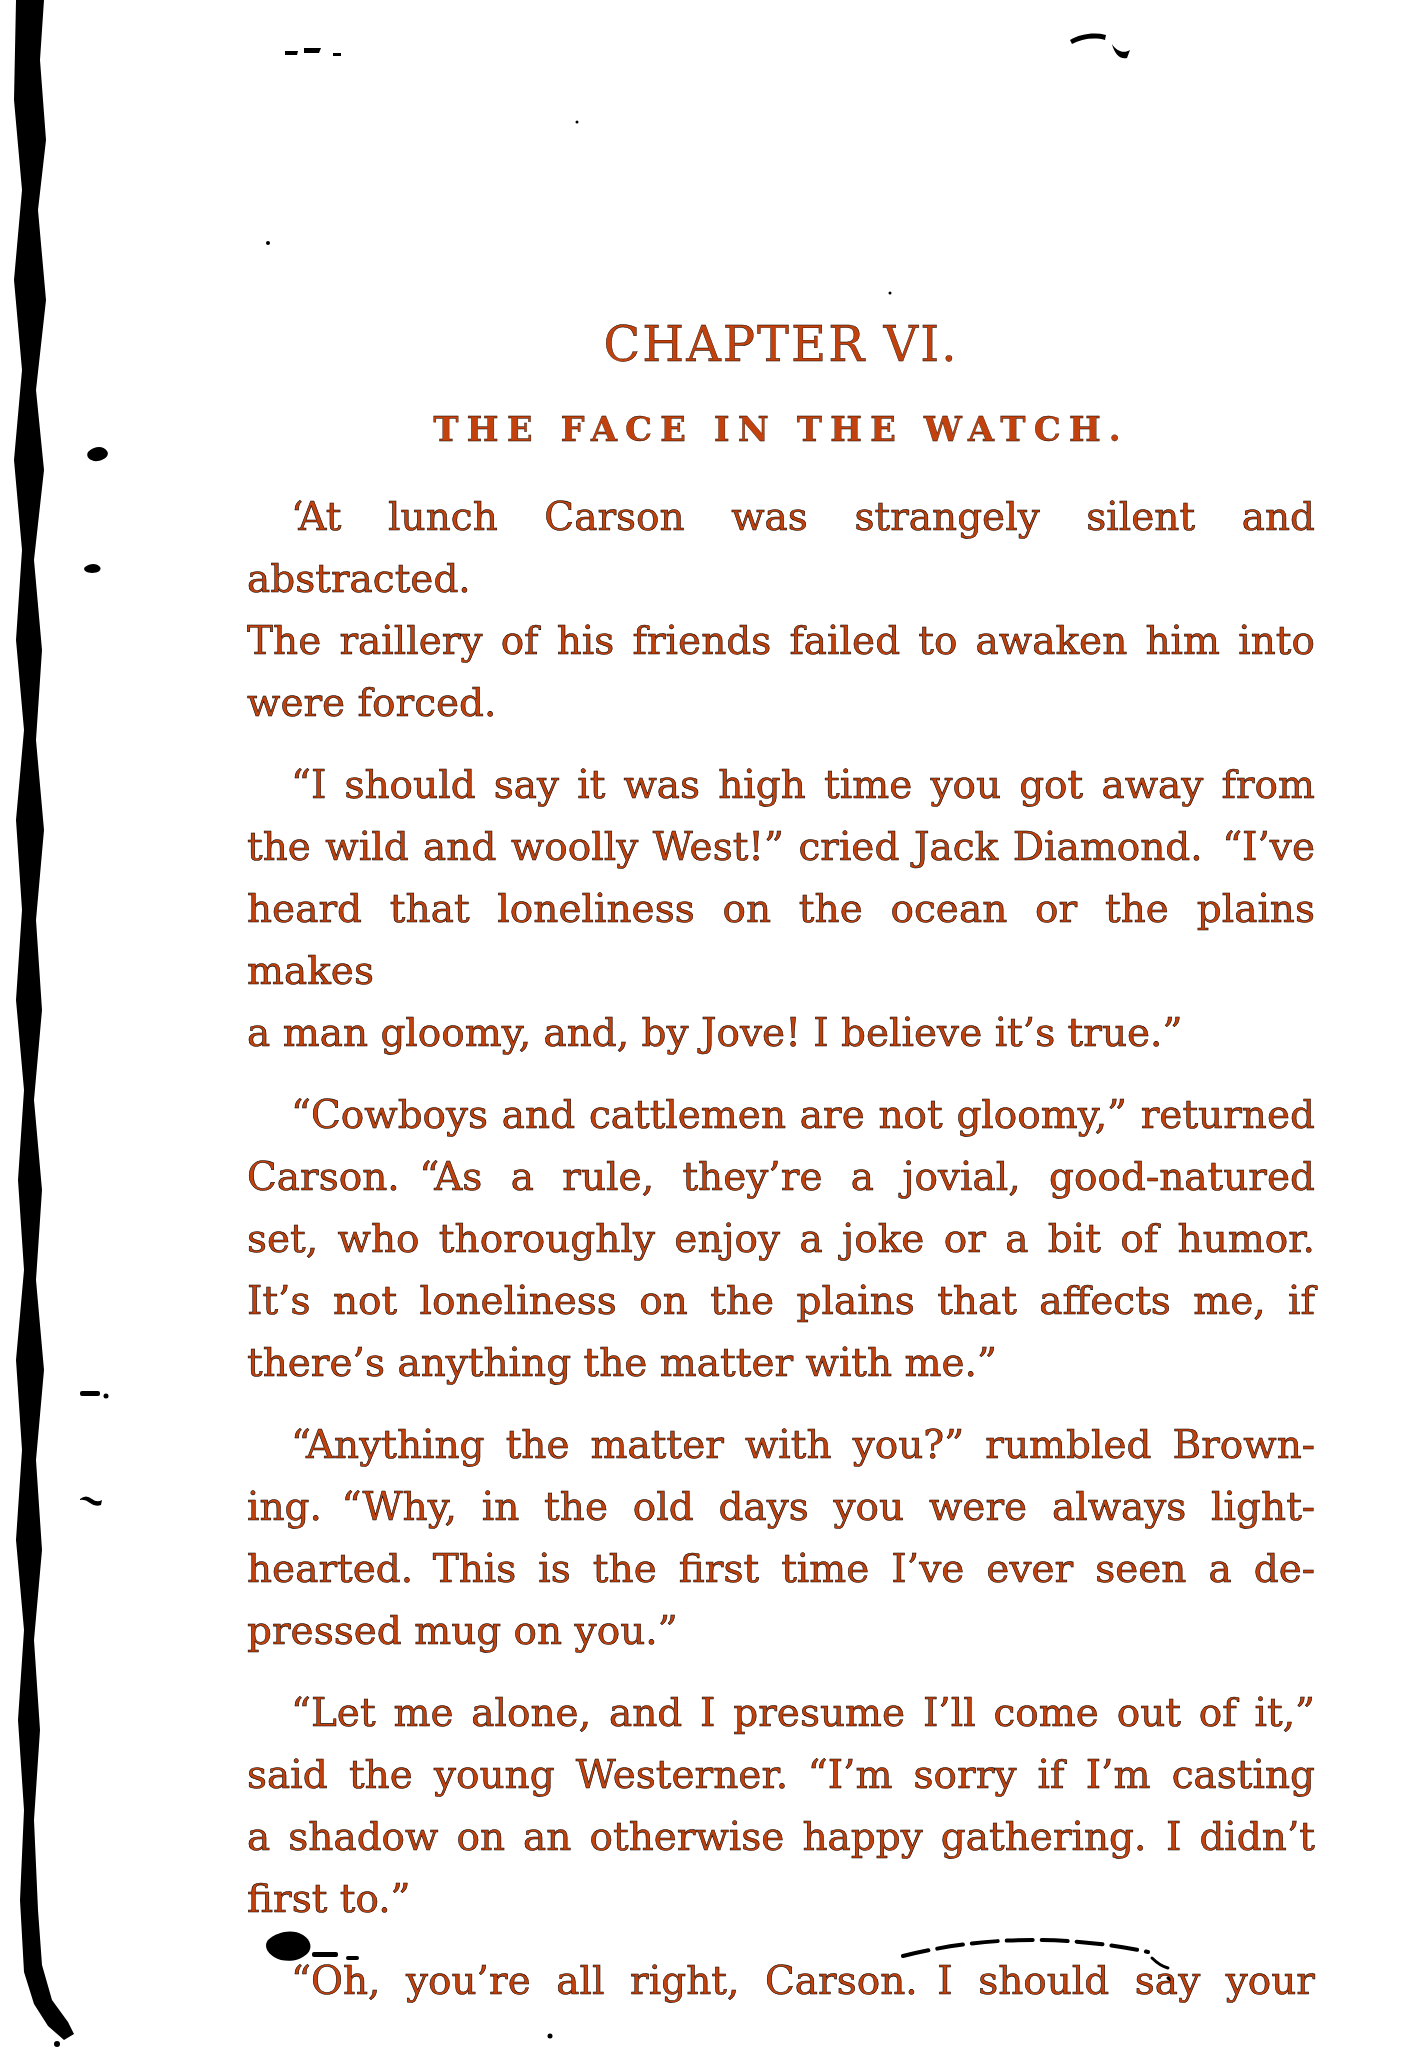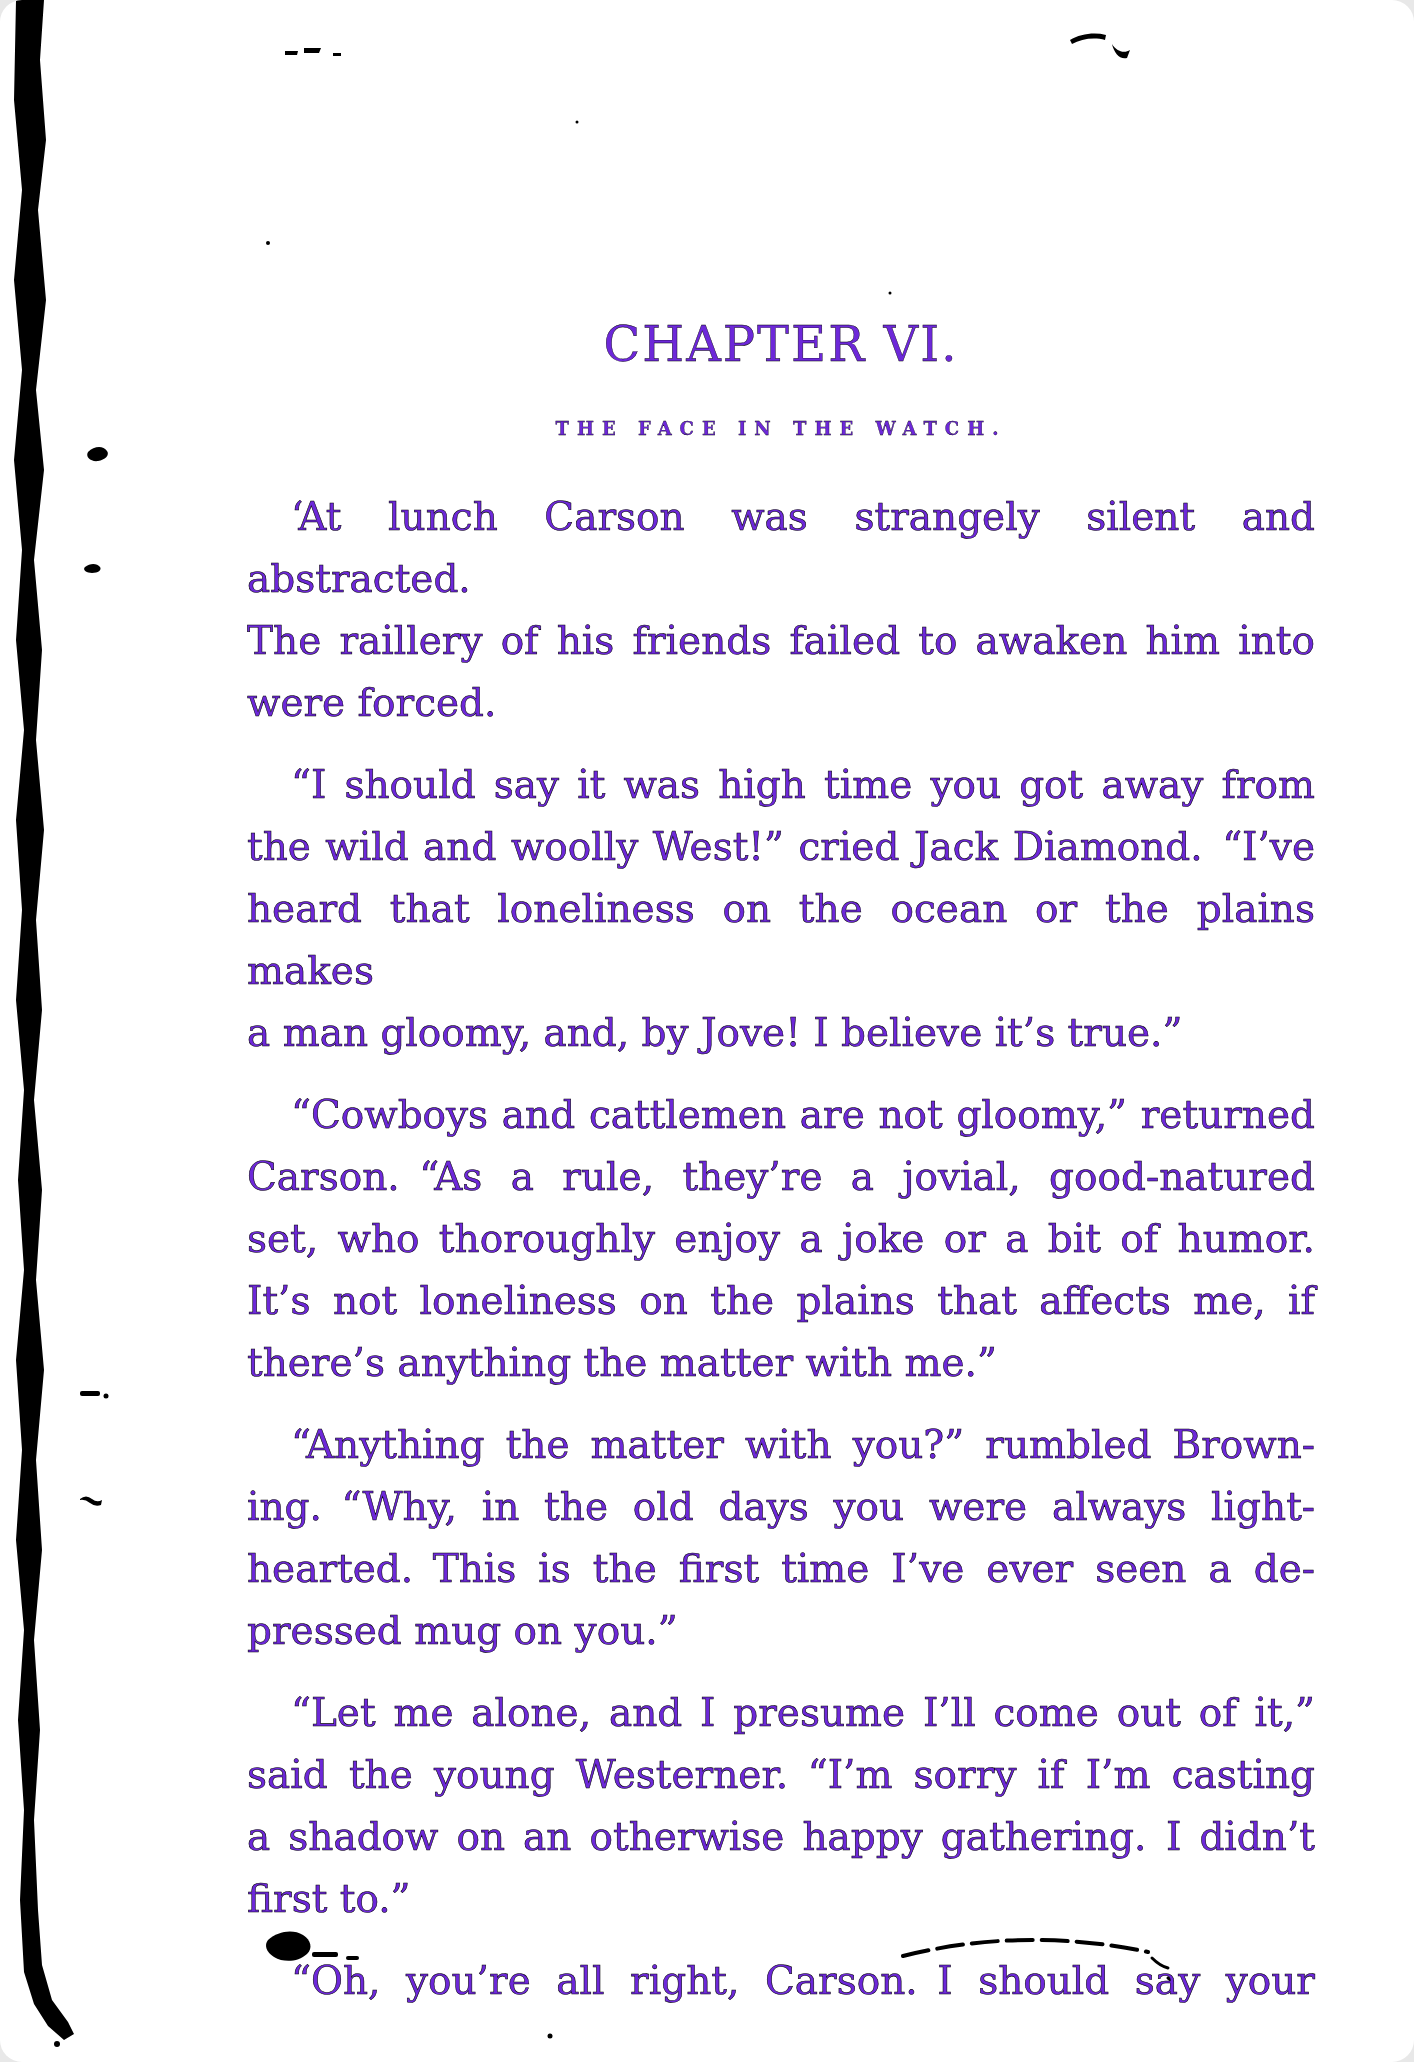--- a/index.html
+++ b/index.html
@@ -1,24 +1,23 @@
 <!DOCTYPE html>
 <html><head>
 <meta charset="utf-8">
 <style>
   html, body { margin: 0; padding: 0; background: #e8e8e8; }
   .page {
     position: relative;
     width: 1414px;
     height: 2062px;
     background: #ffffff;
-    color: #6d28d9;
+    color: #c2410c;
     overflow: hidden;
     font-family: "DejaVu Serif", "Liberation Serif", serif;
-    border-radius: 22px;
   }
   .scan-artifact { position: absolute; pointer-events: none; }
   .text-block {
     position: absolute;
     left: 247px;
     top: 318px;
     width: 1068px;
     height: 1574px;
   }
   .chapter-title {
@@ -29,21 +28,21 @@
     line-height: 52px;
     font-weight: normal;
     text-align: center;
     letter-spacing: 2px;
     -webkit-text-stroke: 0.4px #000;
   }
   .chapter-subtitle {
     position: absolute;
     top: 96px; left: 0; right: 0;
     margin: 0;
-    font-size: 18px;
+    font-size: 34px;
     line-height: 30px;
     font-weight: bold;
     text-align: center;
     letter-spacing: 8px;
     -webkit-text-stroke: 0.3px #000;
   }
   .body-text {
     position: absolute;
     top: 148px; left: 0; right: 0;
     font-size: 39px;

